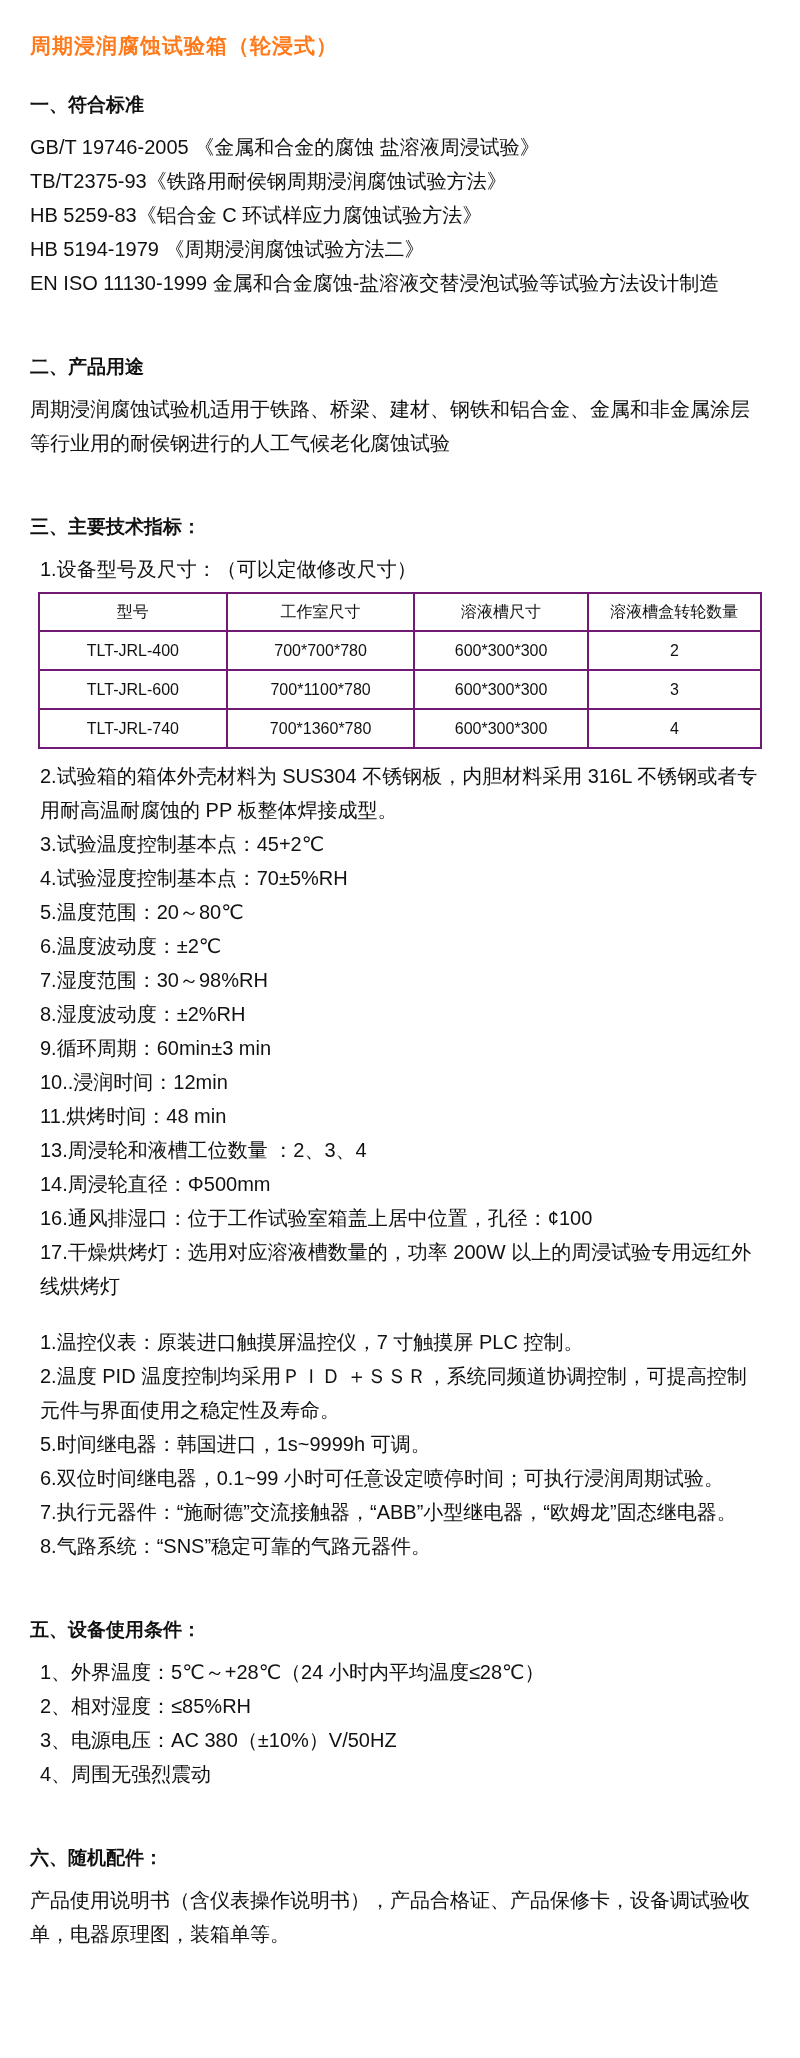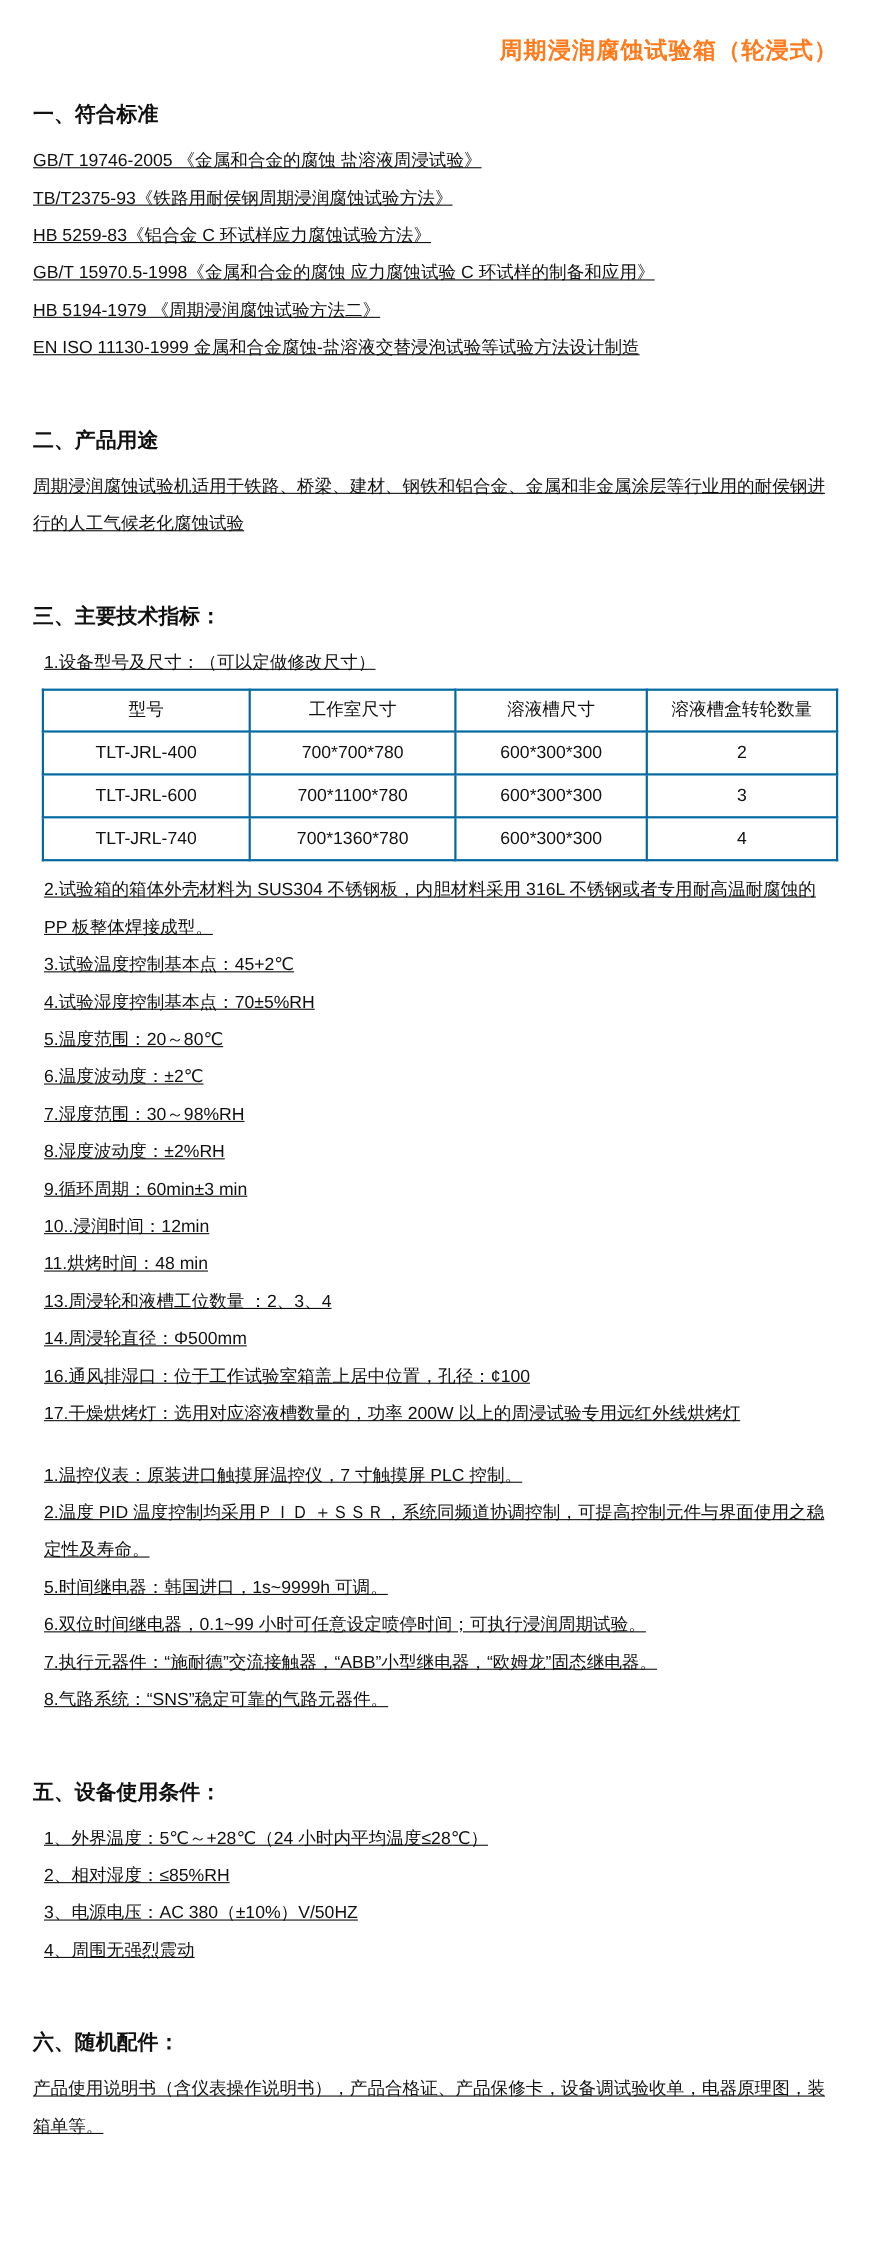--- a/index.html
+++ b/index.html
@@ -11,46 +11,45 @@
     margin: 0 auto;
     padding: 26px 38px 60px 30px;
     background: #ffffff;
     font-family: "Liberation Sans", "DejaVu Sans", sans-serif;
     color: #111111;
   }
   .title {
     font-size: 21px;
     font-weight: bold;
     color: #ff7a1a;            
-    text-align: right;
+    text-align: left;
     margin: 6px 0 24px 0;
     letter-spacing: 1px;
   }
   h2.sec-heading {
     font-size: 19px;
     font-weight: bold;
     margin: 30px 0 10px 0;
     line-height: 30px;
   }
   section.first h2.sec-heading { margin-top: 30px; }
   p.line {
-    font-size: 16px;
+    font-size: 20px;
     line-height: 34px;
     margin: 0;
-    text-decoration: underline;
   }
   p.indent { padding-left: 10px; }
   table.spec-table {
     border-collapse: collapse;
     width: 724px;
     margin: 6px 0 10px 8px;
     table-layout: fixed;
   }
   table.spec-table th, table.spec-table td {
-    border: 2px solid #0369a1;
+    border: 2px solid #701a75;
     text-align: center;
     font-size: 16px;
     font-weight: normal;
     padding: 0;
     height: 36px;
     line-height: 20px;
   }
   table.spec-table td { height: 37px; text-align: center; }
   col.c1 { width: 26%; } col.c2 { width: 26%; }
   col.c3 { width: 24%; } col.c4 { width: 24%; }
@@ -61,21 +60,20 @@
 
 <div class="page">
 
   <h1 class="title">周期浸润腐蚀试验箱（轮浸式）</h1>
 
   <section class="first">
     <h2 class="sec-heading">一、符合标准</h2>
     <p class="line">GB/T 19746-2005 《金属和合金的腐蚀 盐溶液周浸试验》</p>
     <p class="line">TB/T2375-93《铁路用耐侯钢周期浸润腐蚀试验方法》</p>
     <p class="line">HB 5259-83《铝合金 C 环试样应力腐蚀试验方法》</p>
-    <p class="line">GB/T 15970.5-1998《金属和合金的腐蚀 应力腐蚀试验 C 环试样的制备和应用》</p>
     <p class="line">HB 5194-1979 《周期浸润腐蚀试验方法二》</p>
     <p class="line">EN ISO 11130-1999 金属和合金腐蚀-盐溶液交替浸泡试验等试验方法设计制造</p>
   </section>
 
   <div class="gap-lg"></div>
 
   <section>
     <h2 class="sec-heading">二、产品用途</h2>
     <p class="line">周期浸润腐蚀试验机适用于铁路、桥梁、建材、钢铁和铝合金、金属和非金属涂层等行业用的耐侯钢进行的人工气候老化腐蚀试验</p>
   </section>

